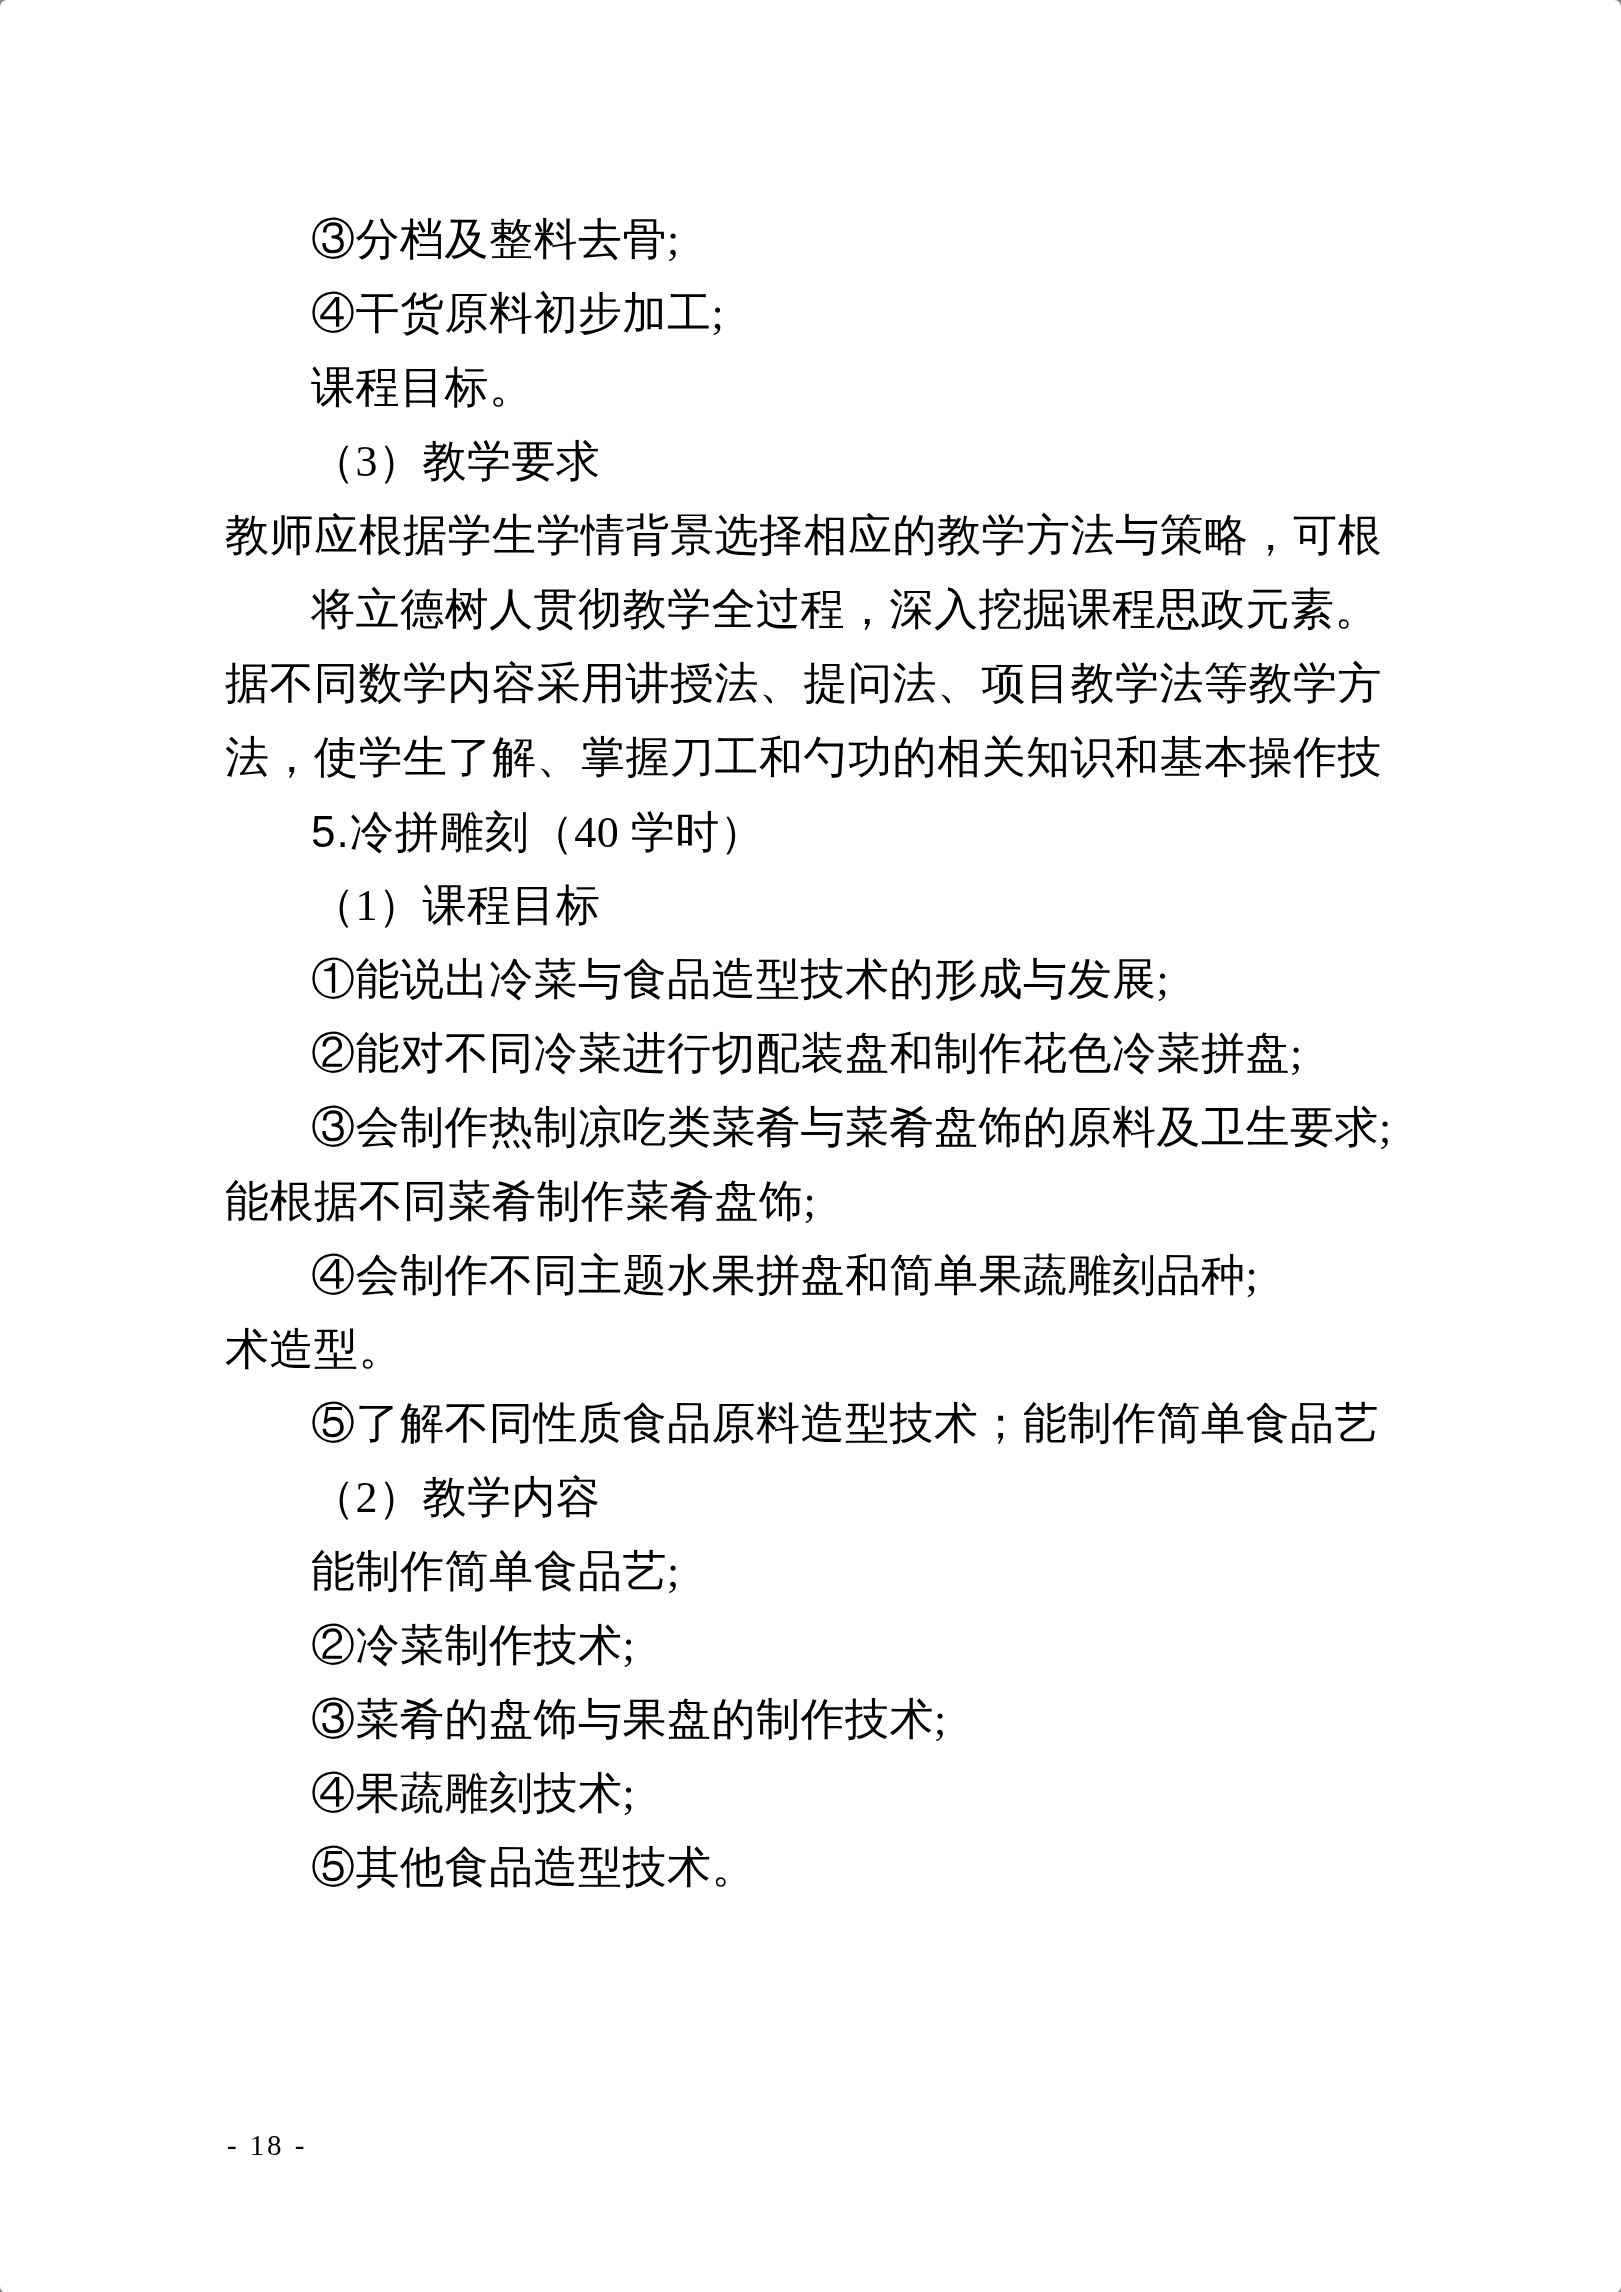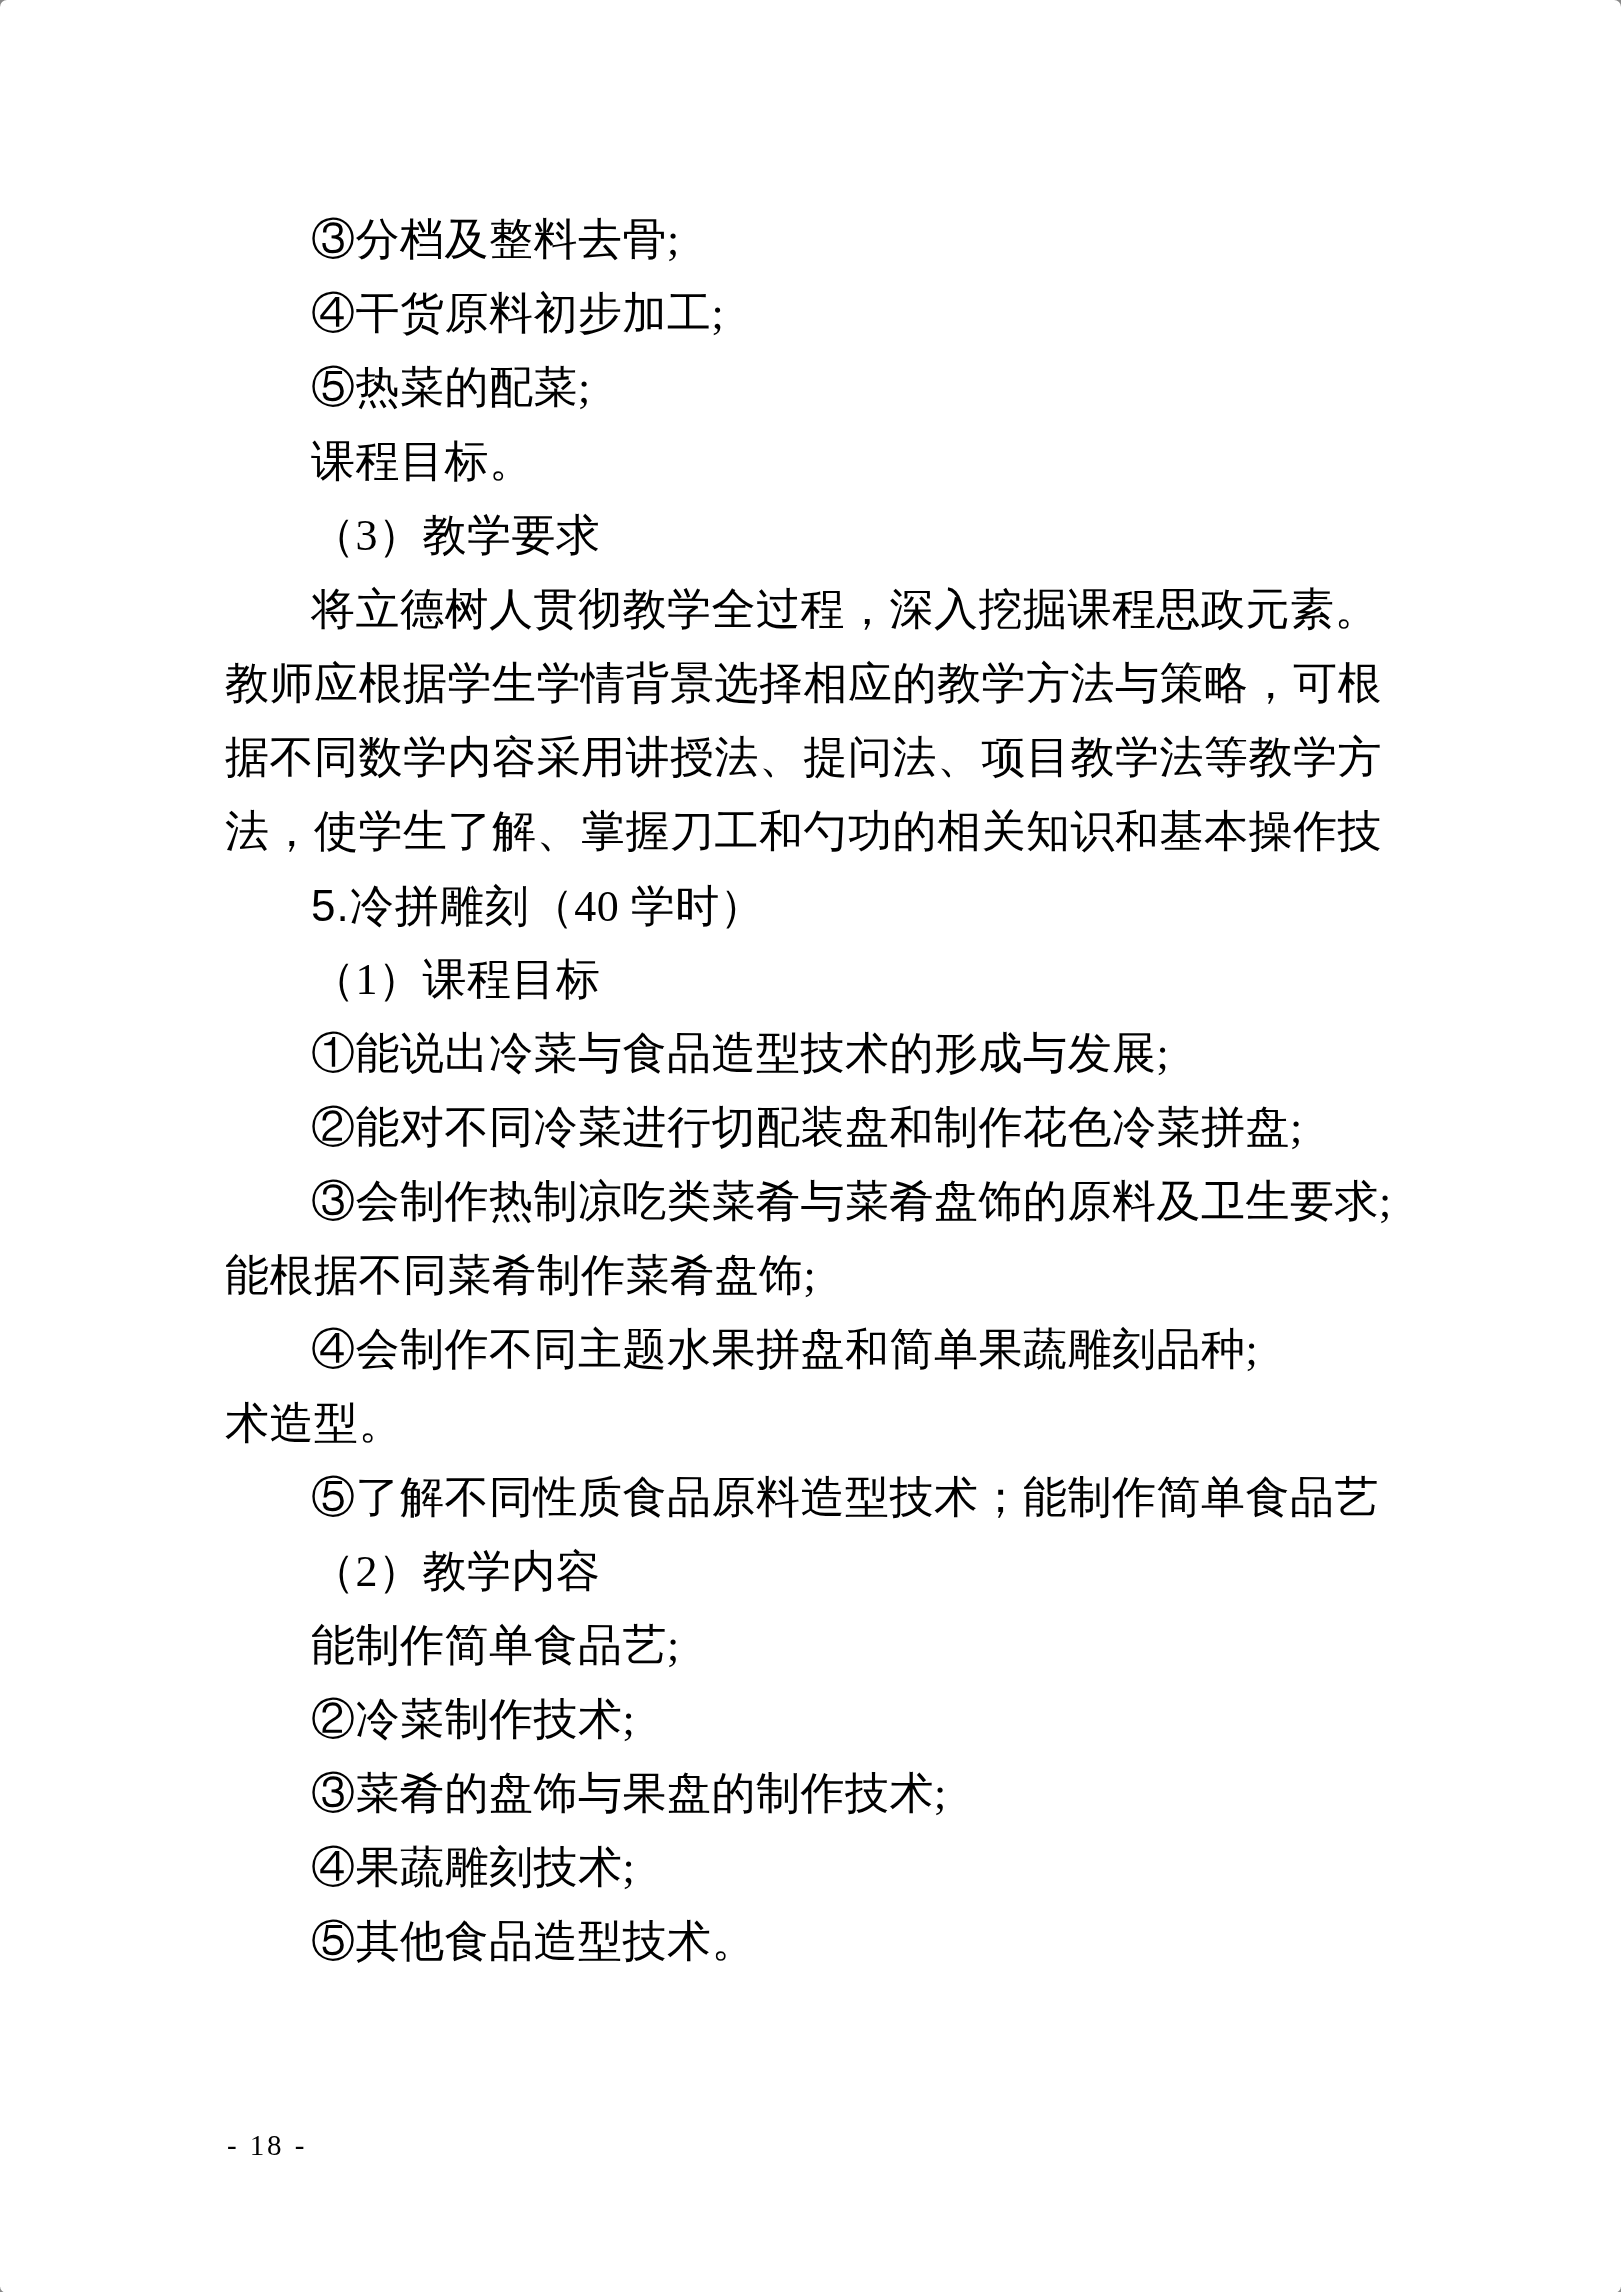--- a/index.html
+++ b/index.html
@@ -51,25 +51,24 @@
     font-family: "Liberation Serif", "DejaVu Serif", serif;
   }
 </style>
 </head>
 <body>
 
 <div class="page">
   <div class="text-block" id="lines-container">
       <p class="line indent"><span>③分档及整料去骨;</span></p>
       <p class="line indent"><span>④干货原料初步加工;</span></p>
-      <p class="line indent"><span>⑤热菜的配菜;</span></p>
       <p class="line indent"><span>课程目标。</span></p>
       <p class="line indent"><span>（3）教学要求</span></p>
+      <p class="line"><span>教师应根据学生学情背景选择相应的教学方法与策略，可根</span></p>
       <p class="line indent"><span>将立德树人贯彻教学全过程，深入挖掘课程思政元素。</span></p>
-      <p class="line"><span>教师应根据学生学情背景选择相应的教学方法与策略，可根</span></p>
       <p class="line"><span>据不同数学内容采用讲授法、提问法、项目教学法等教学方</span></p>
       <p class="line"><span>法，使学生了解、掌握刀工和勺功的相关知识和基本操作技</span></p>
       <p class="line indent"><span class="bold-head">5.冷拼雕刻</span><span>（40 学时）</span></p>
       <p class="line indent"><span>（1）课程目标</span></p>
       <p class="line indent"><span>①能说出冷菜与食品造型技术的形成与发展;</span></p>
       <p class="line indent"><span>②能对不同冷菜进行切配装盘和制作花色冷菜拼盘;</span></p>
       <p class="line indent"><span>③会制作热制凉吃类菜肴与菜肴盘饰的原料及卫生要求;</span></p>
       <p class="line"><span>能根据不同菜肴制作菜肴盘饰;</span></p>
       <p class="line indent"><span>④会制作不同主题水果拼盘和简单果蔬雕刻品种;</span></p>
       <p class="line"><span>术造型。</span></p>

